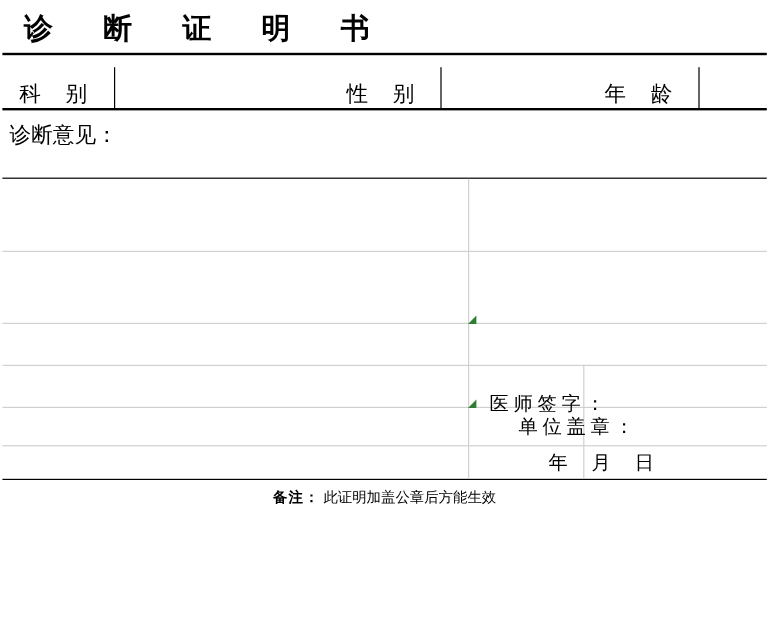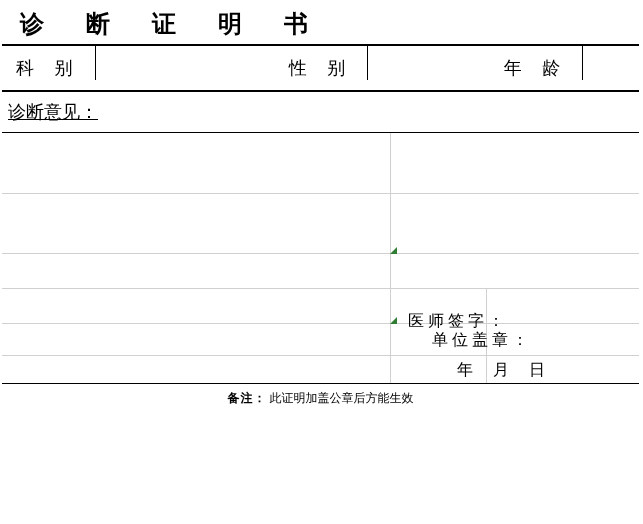--- a/index.html
+++ b/index.html
@@ -17,21 +17,21 @@
     font-family: "KaiTi", "STKaiti", "SimSun", serif;
     font-size: 24px;
     font-weight: bold;
     letter-spacing: 18px;
     text-align: left;
     padding: 6px 0 4px 18px;
     border-bottom: 2.5px solid #000;
   }
   .header-row {
     display: flex;
-    align-items: flex-start;
+    align-items: flex-end;
     border-bottom: 2.5px solid #000;
     height: 44px;
   }
   .header-cell-label {
     padding: 10px 14px 0 14px;
     font-size: 18px;
     letter-spacing: 8px;
     border-right: 1.5px solid #000;
     white-space: nowrap;
   }
@@ -42,22 +42,21 @@
   .header-cell-value.last { border-right: none; }
   .header-row .first-label { border-left: none; }
 
   .section-row {
     border-bottom: 1.8px solid #000;
     padding: 8px 0 8px 6px;
     font-size: 18px;
   }
   .section-row.diag {
     border-bottom: 1.8px solid #000;
-    padding-bottom: 8px;
-    text-decoration: underline;
+    padding-bottom: 24px;
   }
 
   
   .grid-area {
     position: relative;
     height: 250px;
   }
   .grid-faint {
     position: absolute;
     background: #d0d0d0;

